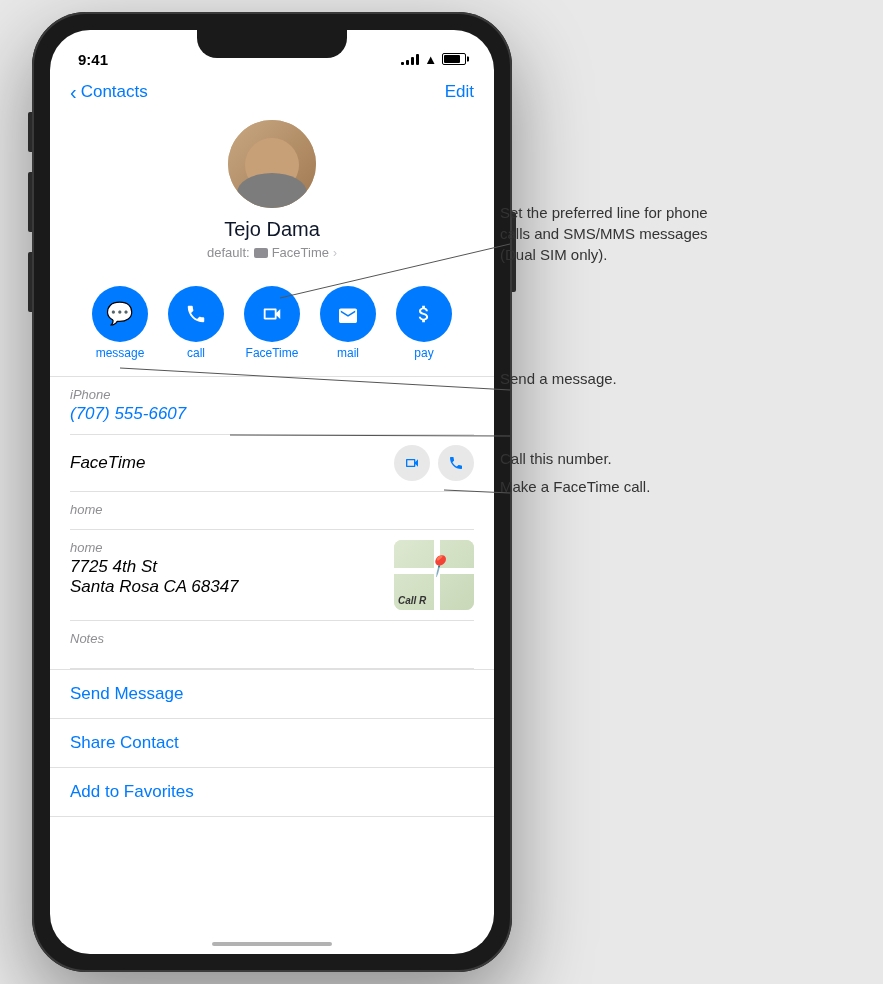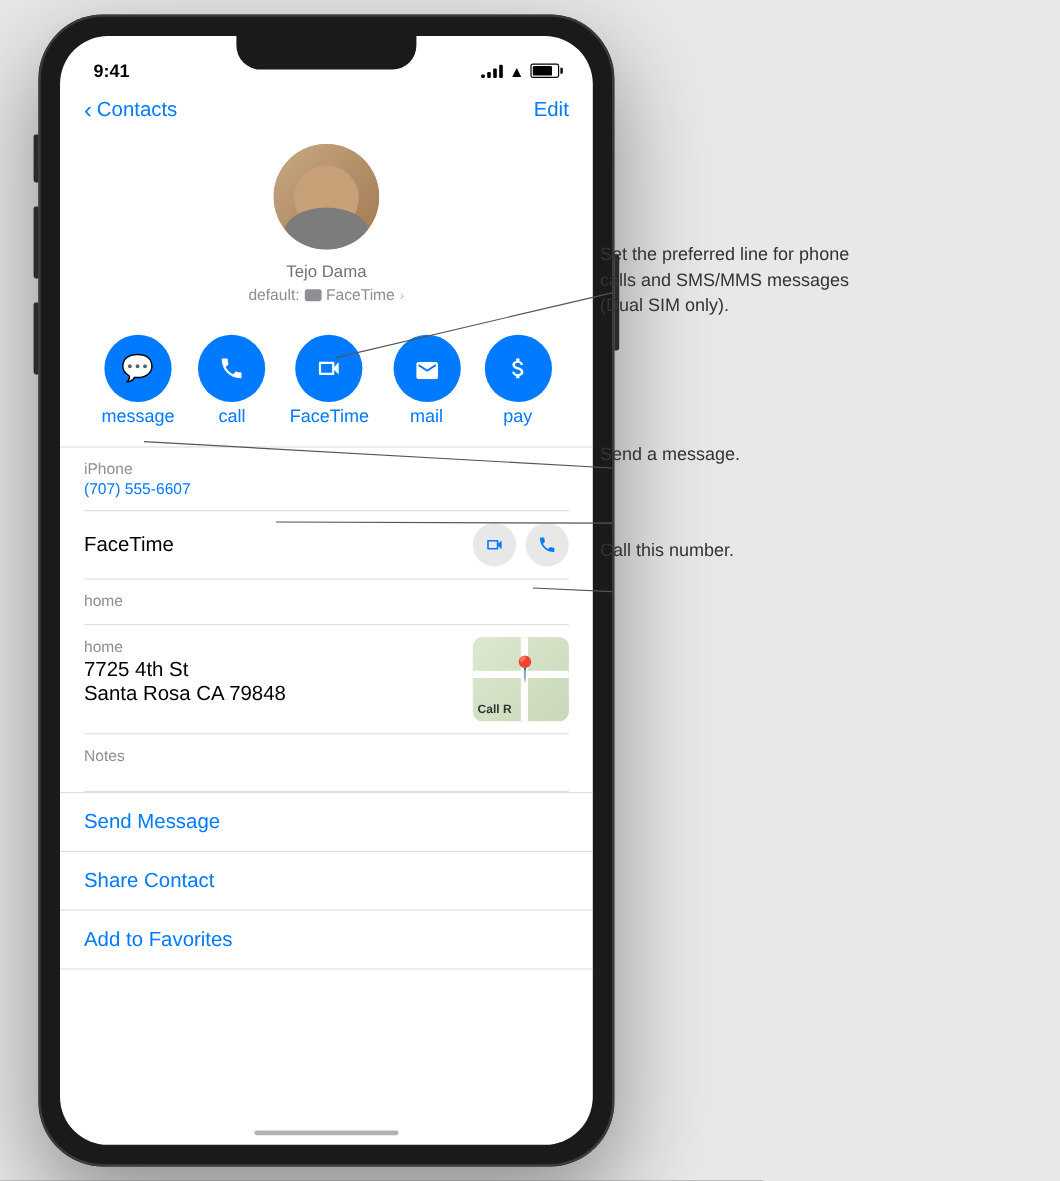--- a/index.html
+++ b/index.html
@@ -196,23 +196,23 @@
     .face-body {
       width: 70px;
       height: 40px;
       background: #7c7c7c;
       border-radius: 50% 50% 0 0;
       position: absolute;
       bottom: -5px;
     }
 
     .contact-name {
-      font-size: 14px;
+      font-size: 20px;
       font-weight: 400;
-      color: #737373;
+      color: #0f172a;
       margin-bottom: 4px;
     }
 
     .contact-default {
       font-size: 13px;
       color: #8e8e93;
       display: flex;
       align-items: center;
       gap: 4px;
       cursor: pointer;
@@ -253,53 +253,54 @@
       border-radius: 50%;
       background: #007aff;
       display: flex;
       align-items: center;
       justify-content: center;
       color: white;
       font-size: 22px;
     }
 
     .action-btn-label {
-      font-size: 15px;
+      font-size: 12px;
       color: #007aff;
     }
 
     
     .separator {
       height: 1px;
       background: #e0e0e0;
       margin: 0;
     }
 
     
     .info-section {
       padding: 0 20px;
+      font-style: italic;
     }
 
     .info-row {
       padding: 10px 0;
       border-bottom: 1px solid #e0e0e0;
     }
 
     .info-row:last-child {
       border-bottom: none;
     }
 
     .info-label {
       font-size: 13px;
       color: #8e8e93;
       margin-bottom: 2px;
     }
 
     .info-value {
-      font-size: 13px;
+      font-size: 17px;
       color: #007aff;
       cursor: pointer;
     }
 
     .info-value-plain {
       font-size: 17px;
       color: #000;
     }
 
     .info-row-facetime {
@@ -598,21 +599,21 @@
           </div>
 
           <div class="info-row">
             <div class="info-label">home</div>
           </div>
 
           <div class="info-row-address">
             <div>
               <div class="info-label">home</div>
               <div class="info-value-plain">7725 4th St</div>
-              <div class="info-value-plain">Santa Rosa CA 79848</div>
+              <div class="info-value-plain">Santa Rosa CA 68347</div>
             </div>
             <div class="map-thumbnail">
               <div class="map-bg">
                 <div class="map-road-h"></div>
                 <div class="map-road-v"></div>
                 <div class="map-pin">📍</div>
                 <div class="map-label">Call R</div>
               </div>
             </div>
           </div>
@@ -649,20 +650,23 @@
     </div>
 
     <div class="callout" style="top: 368px; width: 180px;">
       <span>Send a message.</span>
     </div>
 
     <div class="callout" style="top: 424px; width: 180px; margin-top: 24px;">
       <span>Call this number.</span>
     </div>
 
+    <div class="callout" style="top: 476px; width: 200px;">
+      <span>Make a FaceTime call.</span>
+    </div>
 
   </div>
 
   <svg style="position:absolute;top:0;left:0;width:883px;height:984px;pointer-events:none;">
 
     <line x1="280" y1="298" x2="510" y2="244" stroke="#555" stroke-width="1"></line>
 
     <line x1="120" y1="368" x2="510" y2="390" stroke="#555" stroke-width="1"></line>
 
     <line x1="230" y1="435" x2="510" y2="436" stroke="#555" stroke-width="1"></line>

